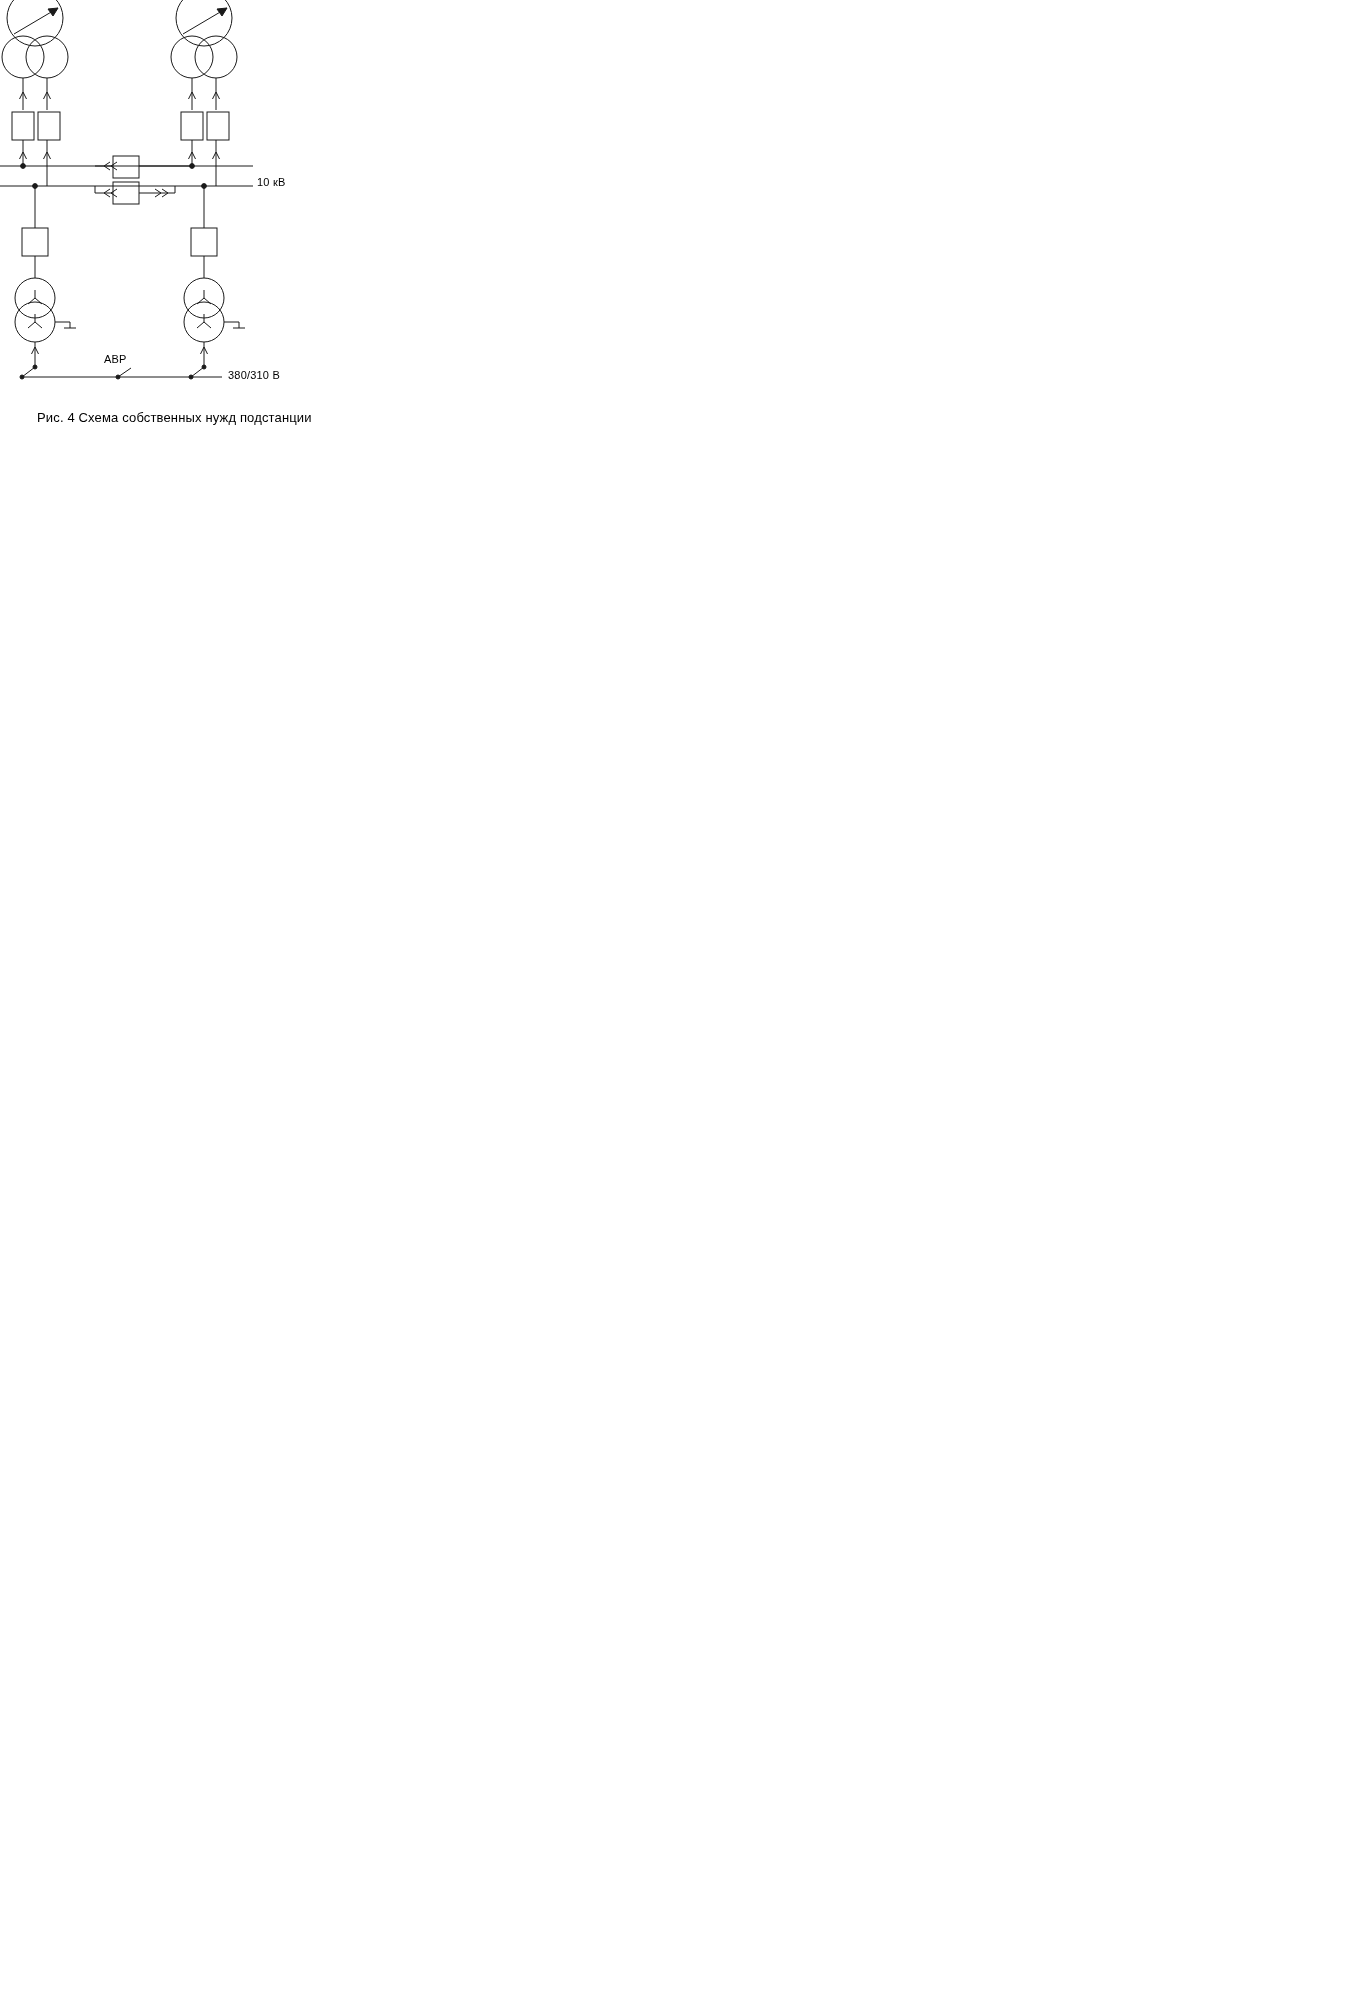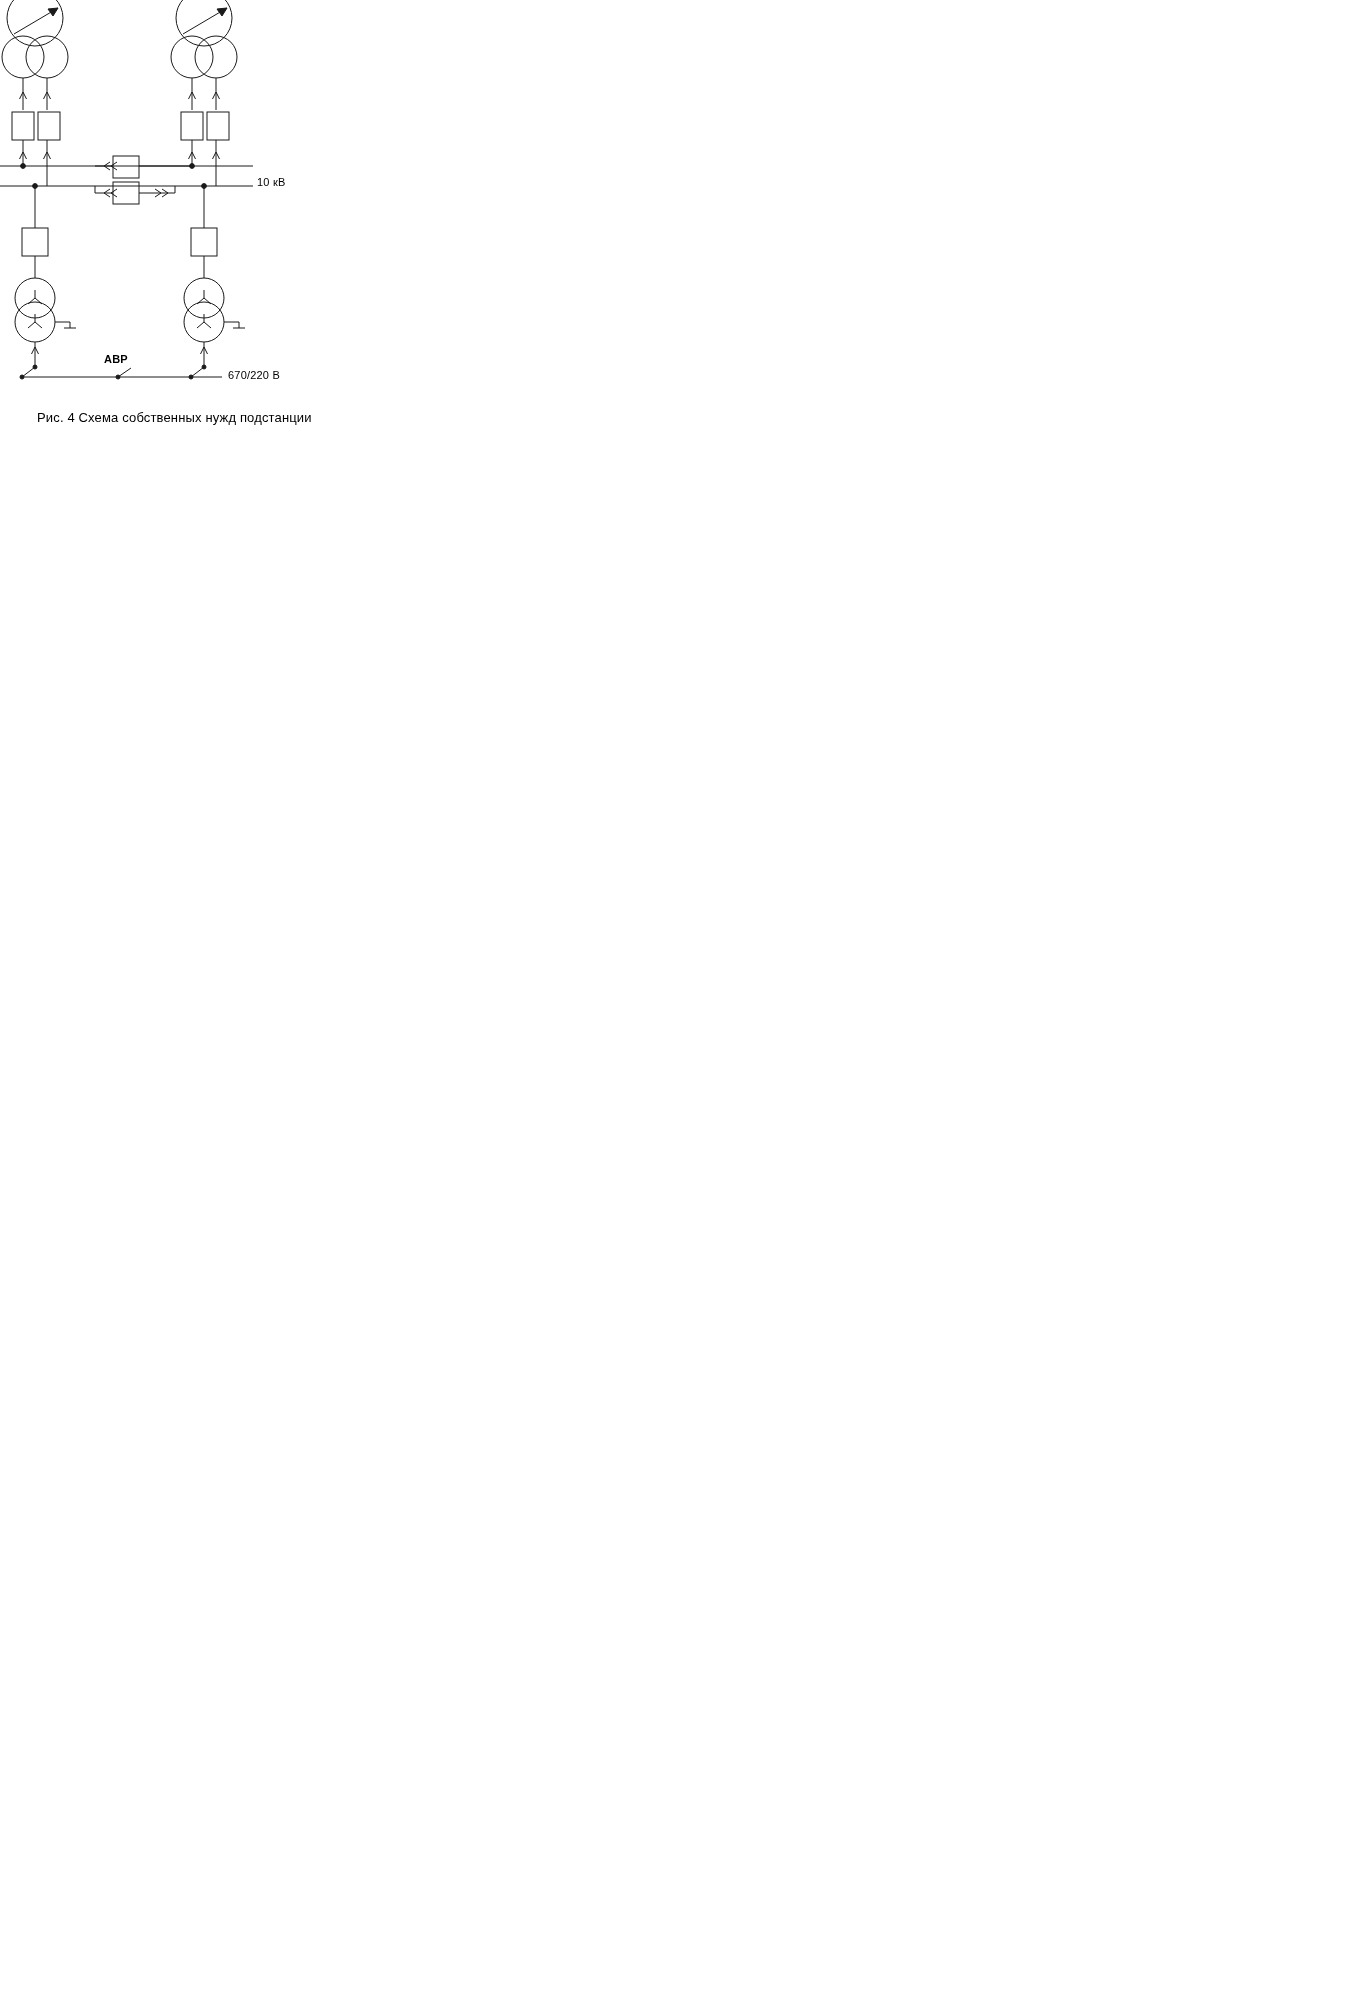--- a/index.html
+++ b/index.html
@@ -24,21 +24,21 @@
   }
   .label {
     position: absolute;
     font-family: "Liberation Sans", sans-serif;
     font-size: 11px;
     color: #000000;
     white-space: nowrap;
     letter-spacing: 0.2px;
   }
   #label-10kv { left: 257px; top: 176px; }
-  #label-avr  { left: 104px; top: 353px; font-weight: bold; }
+  #label-avr  { left: 104px; top: 353px; }
   #label-380  { left: 228px; top: 369px; }
   #figure-caption {
     position: absolute;
     left: 37px;
     top: 410px;
     font-size: 13px;
     letter-spacing: 0.15px;
   }
 </style>
 </head>
@@ -187,17 +187,17 @@
         <circle cx="118" cy="377" r="2" fill="#1a1a1a"></circle>
       </g>
 
     </g>
   </svg>
 
   <div class="label" id="label-10kv">10 кВ</div>
 
   <div class="label" id="label-avr">АВР</div>
 
-  <div class="label" id="label-380">670/220 В</div>
+  <div class="label" id="label-380">380/310 В</div>
 
   <div class="label" id="figure-caption">Рис. 4 Схема собственных нужд подстанции</div>
 
 </div>
 
 </body></html>

